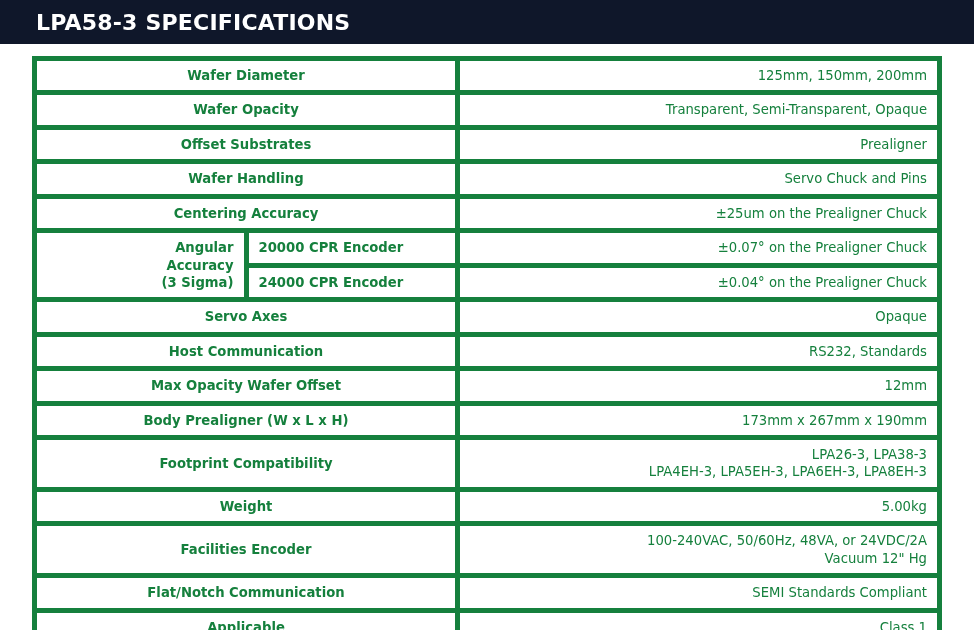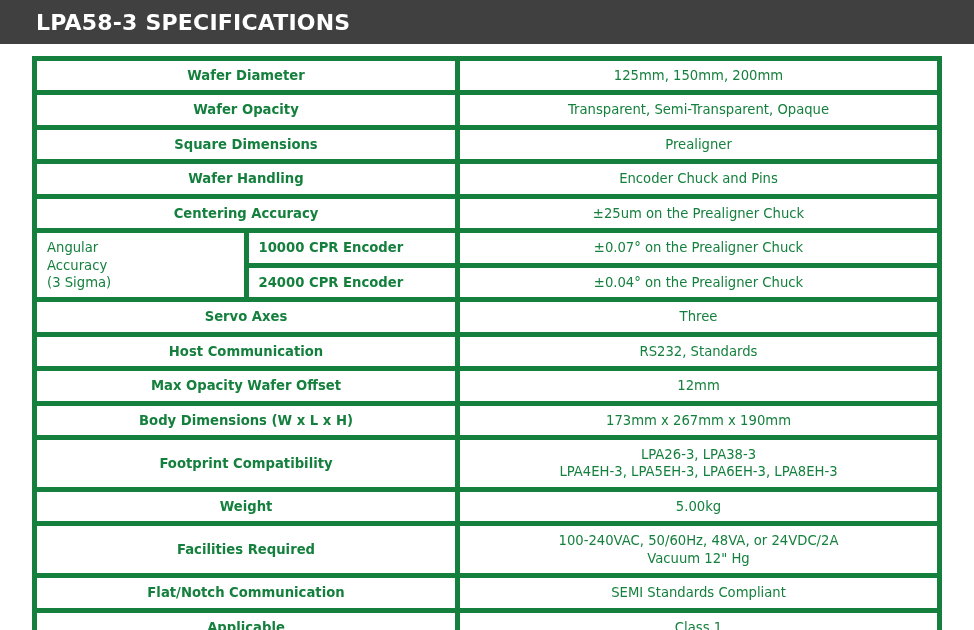--- a/index.html
+++ b/index.html
@@ -8,21 +8,21 @@
   }
   body {
     width: 974px;
     height: 630px;
     background: #ffffff;
     font-family: "DejaVu Sans", sans-serif;
     overflow: hidden;
   }
   .header-bar {
     height: 44px;
-    background: #404040;
+    background: #0f172a;
     display: flex;
     align-items: center;
     padding-left: 36px;
     box-sizing: border-box;
   }
   .header-title {
     color: #ffffff;
     font-size: 22px;
     font-weight: bold;
     letter-spacing: 0.2px;
@@ -44,26 +44,26 @@
     color: #15803d;
     vertical-align: middle;
     line-height: 1.32;
   }
   td.label {
     font-weight: bold;
     text-align: center;
     width: 398px;
   }
   td.value {
-    text-align: center;
+    text-align: right;
     padding-left: 14px;
   }
   td.ang-head {
-    font-weight: normal;
-    text-align: left;
+    font-weight: bold;
+    text-align: right;
     width: 120px;
     padding-left: 14px;
     line-height: 1.3;
     margin-top: 48px;
   }
   td.ang-sub {
     font-weight: bold;
     text-align: left;
     width: 278px;
     padding-left: 24px;
@@ -84,71 +84,71 @@
     <tbody>
       <tr>
         <td class="label" colspan="2">Wafer Diameter</td>
         <td class="value">125mm, 150mm, 200mm</td>
       </tr>
       <tr>
         <td class="label" colspan="2">Wafer Opacity</td>
         <td class="value">Transparent, Semi-Transparent, Opaque</td>
       </tr>
       <tr>
-        <td class="label" colspan="2">Square Dimensions</td>
+        <td class="label" colspan="2">Offset Substrates</td>
         <td class="value">Prealigner</td>
       </tr>
       <tr>
         <td class="label" colspan="2">Wafer Handling</td>
-        <td class="value">Encoder Chuck and Pins</td>
+        <td class="value">Servo Chuck and Pins</td>
       </tr>
       <tr>
         <td class="label" colspan="2">Centering Accuracy</td>
         <td class="value">±25um on the Prealigner Chuck</td>
       </tr>
 
       <tr>
         <td class="ang-head multiline" rowspan="2">Angular
 Accuracy
 (3 Sigma)</td>
-        <td class="ang-sub">10000 CPR Encoder</td>
+        <td class="ang-sub">20000 CPR Encoder</td>
         <td class="value">±0.07° on the Prealigner Chuck</td>
       </tr>
       <tr>
         <td class="ang-sub">24000 CPR Encoder</td>
         <td class="value">±0.04° on the Prealigner Chuck</td>
       </tr>
 
       <tr>
         <td class="label" colspan="2">Servo Axes</td>
-        <td class="value">Three</td>
+        <td class="value">Opaque</td>
       </tr>
       <tr>
         <td class="label" colspan="2">Host Communication</td>
         <td class="value">RS232, Standards</td>
       </tr>
       <tr>
         <td class="label" colspan="2">Max Opacity Wafer Offset</td>
         <td class="value">12mm</td>
       </tr>
       <tr>
-        <td class="label" colspan="2">Body Dimensions (W x L x H)</td>
+        <td class="label" colspan="2">Body Prealigner (W x L x H)</td>
         <td class="value">173mm x 267mm x 190mm</td>
       </tr>
       <tr>
         <td class="label" colspan="2">Footprint  Compatibility</td>
         <td class="value multiline">LPA26-3, LPA38-3
 LPA4EH-3, LPA5EH-3, LPA6EH-3, LPA8EH-3</td>
       </tr>
       <tr>
         <td class="label" colspan="2">Weight</td>
         <td class="value">5.00kg</td>
       </tr>
       <tr>
-        <td class="label" colspan="2">Facilities Required</td>
+        <td class="label" colspan="2">Facilities Encoder</td>
         <td class="value multiline">100-240VAC, 50/60Hz, 48VA, or 24VDC/2A
 Vacuum 12" Hg</td>
       </tr>
       <tr>
         <td class="label" colspan="2">Flat/Notch Communication</td>
         <td class="value">SEMI Standards Compliant</td>
       </tr>
       <tr>
         <td class="label" colspan="2">Applicable</td>
         <td class="value">Class 1</td>

